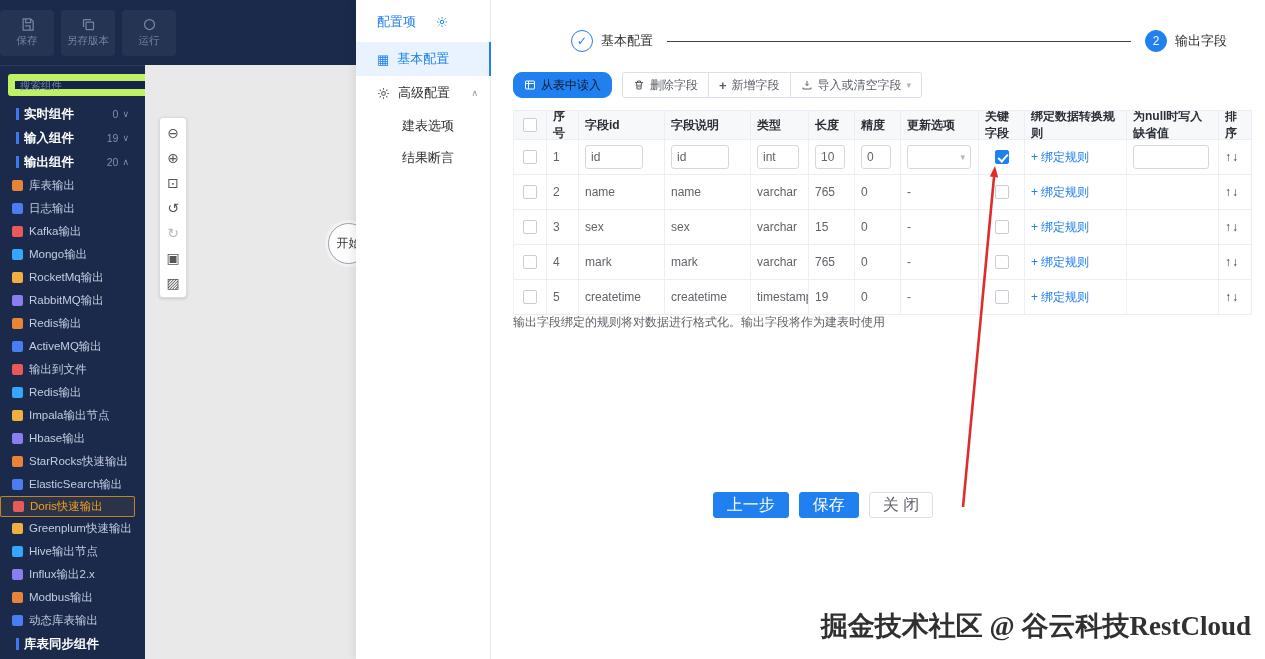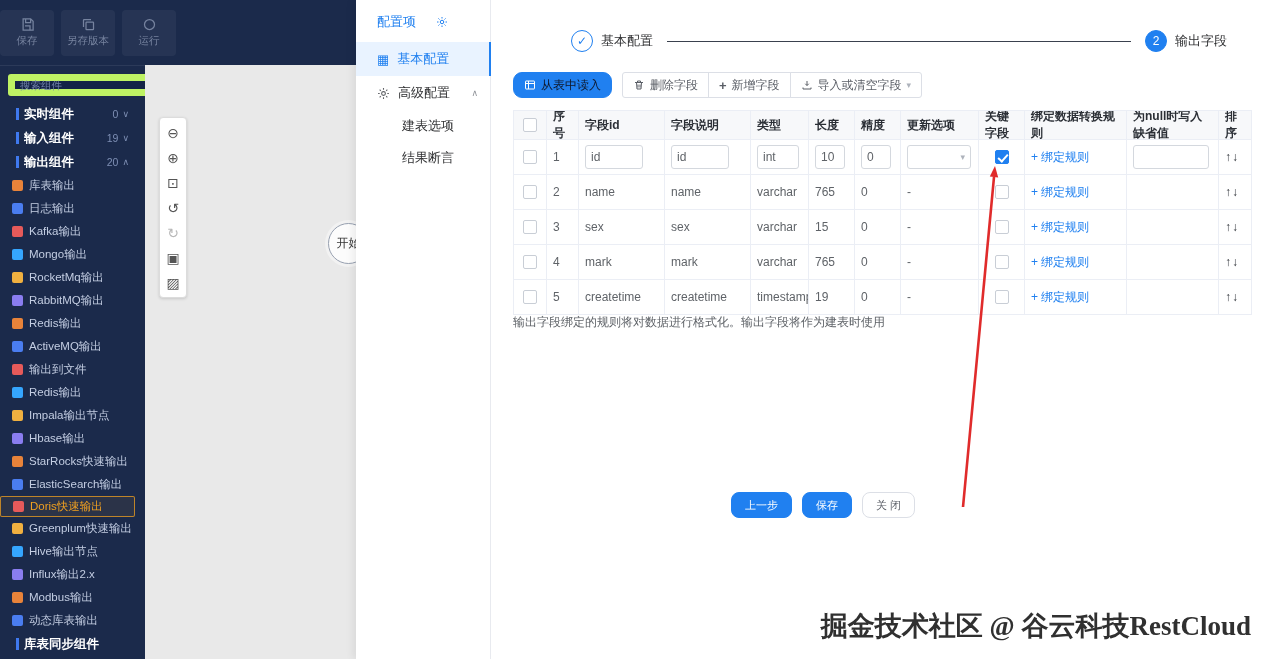--- a/index.html
+++ b/index.html
@@ -82,21 +82,21 @@
 .inp{height:24px;border:1px solid #d4d8de;border-radius:3px;padding:0 5px;font-size:12px;color:#5f6368;background:#fff;font-family:inherit;outline:none}
 .in-lg{width:58px}.in-md{width:42px}.in-sm{width:30px}.in-null{width:76px}
 .sel{height:24px;width:64px;border:1px solid #d4d8de;border-radius:3px;display:flex;align-items:center;justify-content:flex-end;padding:0 5px;cursor:pointer;background:#fff}
 .sel-caret{color:#aeb3bc;font-size:9px}
 .link{color:#2080f0;cursor:pointer;display:inline-flex;gap:3px;align-items:center;white-space:nowrap}
 .link .plus{font-size:12px}
 .sort{color:#30343a;letter-spacing:1px;cursor:pointer;white-space:nowrap}
 
 .note{position:absolute;left:22px;top:314px;font-size:12px;color:#5f6368;white-space:nowrap}
 .footer{position:absolute;left:22px;top:492px;width:620px;display:flex;justify-content:center;gap:10px}
-.fbtn{height:26px;padding:0 13px;border-radius:8px;font-size:11px;display:flex;align-items:center;cursor:pointer;white-space:nowrap}
+.fbtn{height:26px;padding:0 13px;border-radius:3px;font-size:16px;display:flex;align-items:center;cursor:pointer;white-space:nowrap}
 .fbtn.primary{background:#2080f0;color:#fff;border:1px solid #2080f0}
 .fbtn.plain{background:#fff;border:1px solid #dcdfe6;color:#5a5e66}
 
 .watermark{position:absolute;right:14px;top:608px;font-size:27px;font-weight:700;color:#303030;z-index:40;white-space:nowrap;font-family:"Liberation Serif","DejaVu Serif",serif}
 .arrow-overlay{position:absolute;left:0;top:0;z-index:60;pointer-events:none}
 </style>
 </head>
 <body>
 
 <div class="stage">

